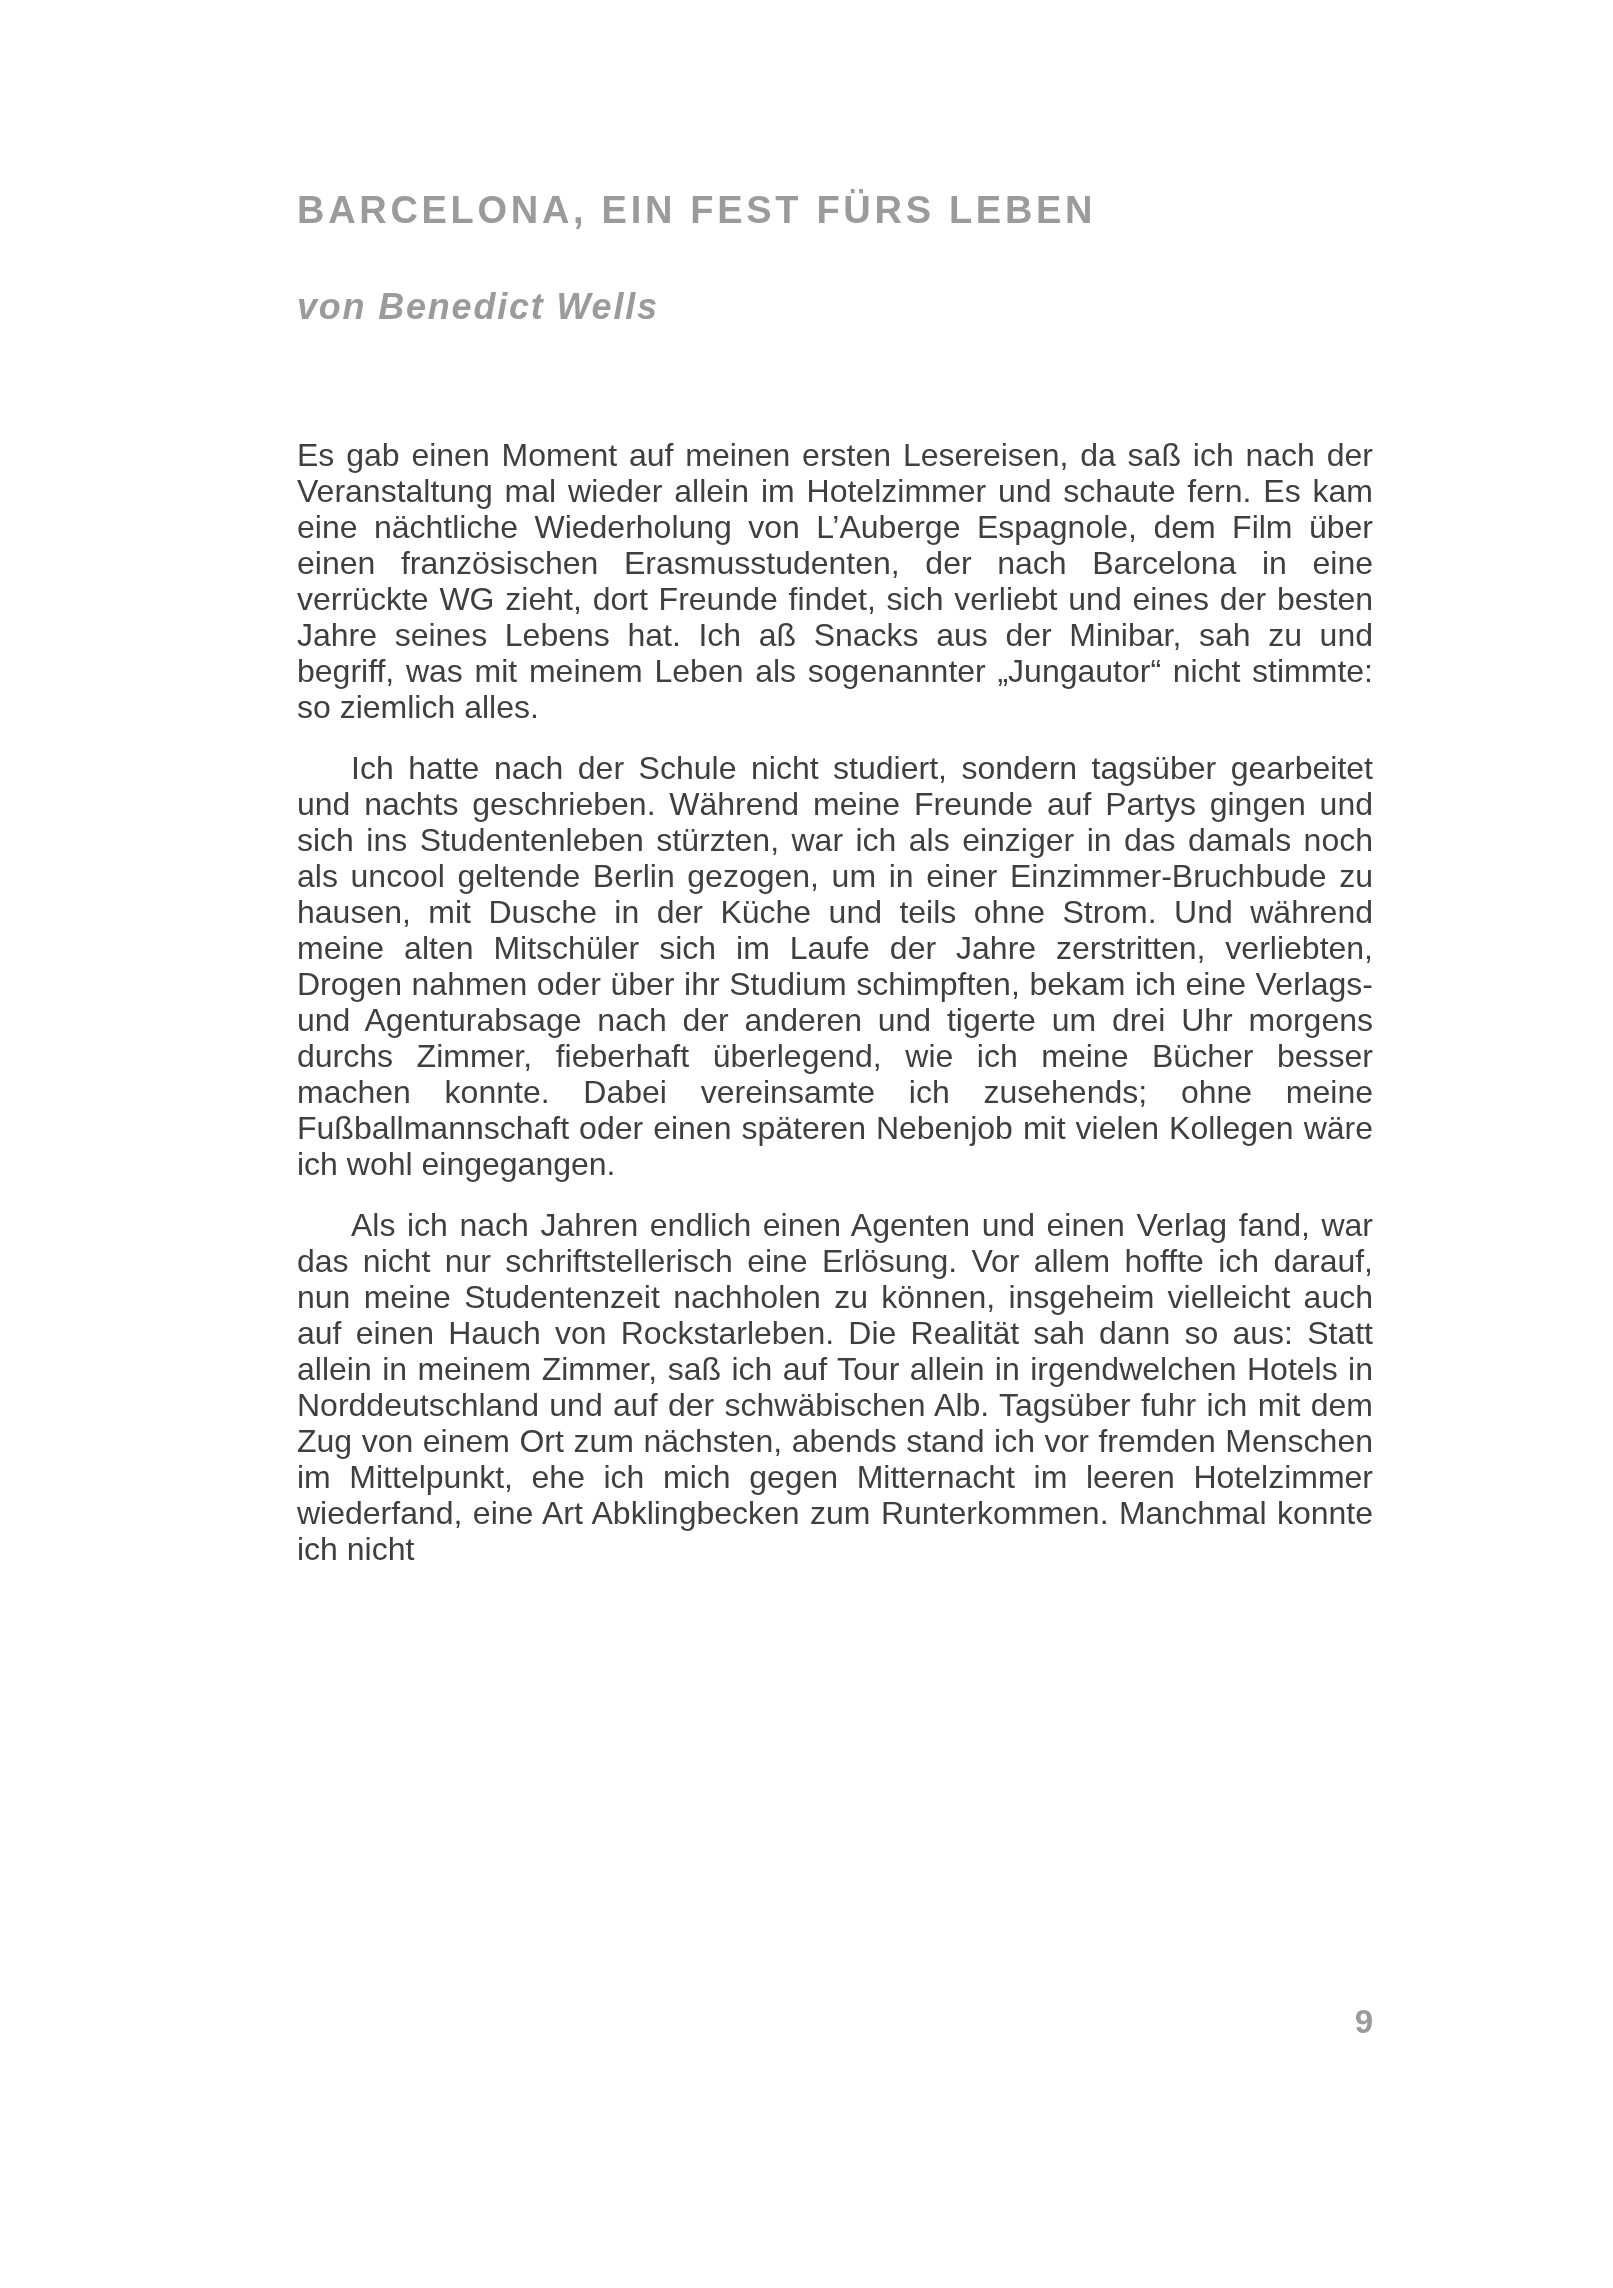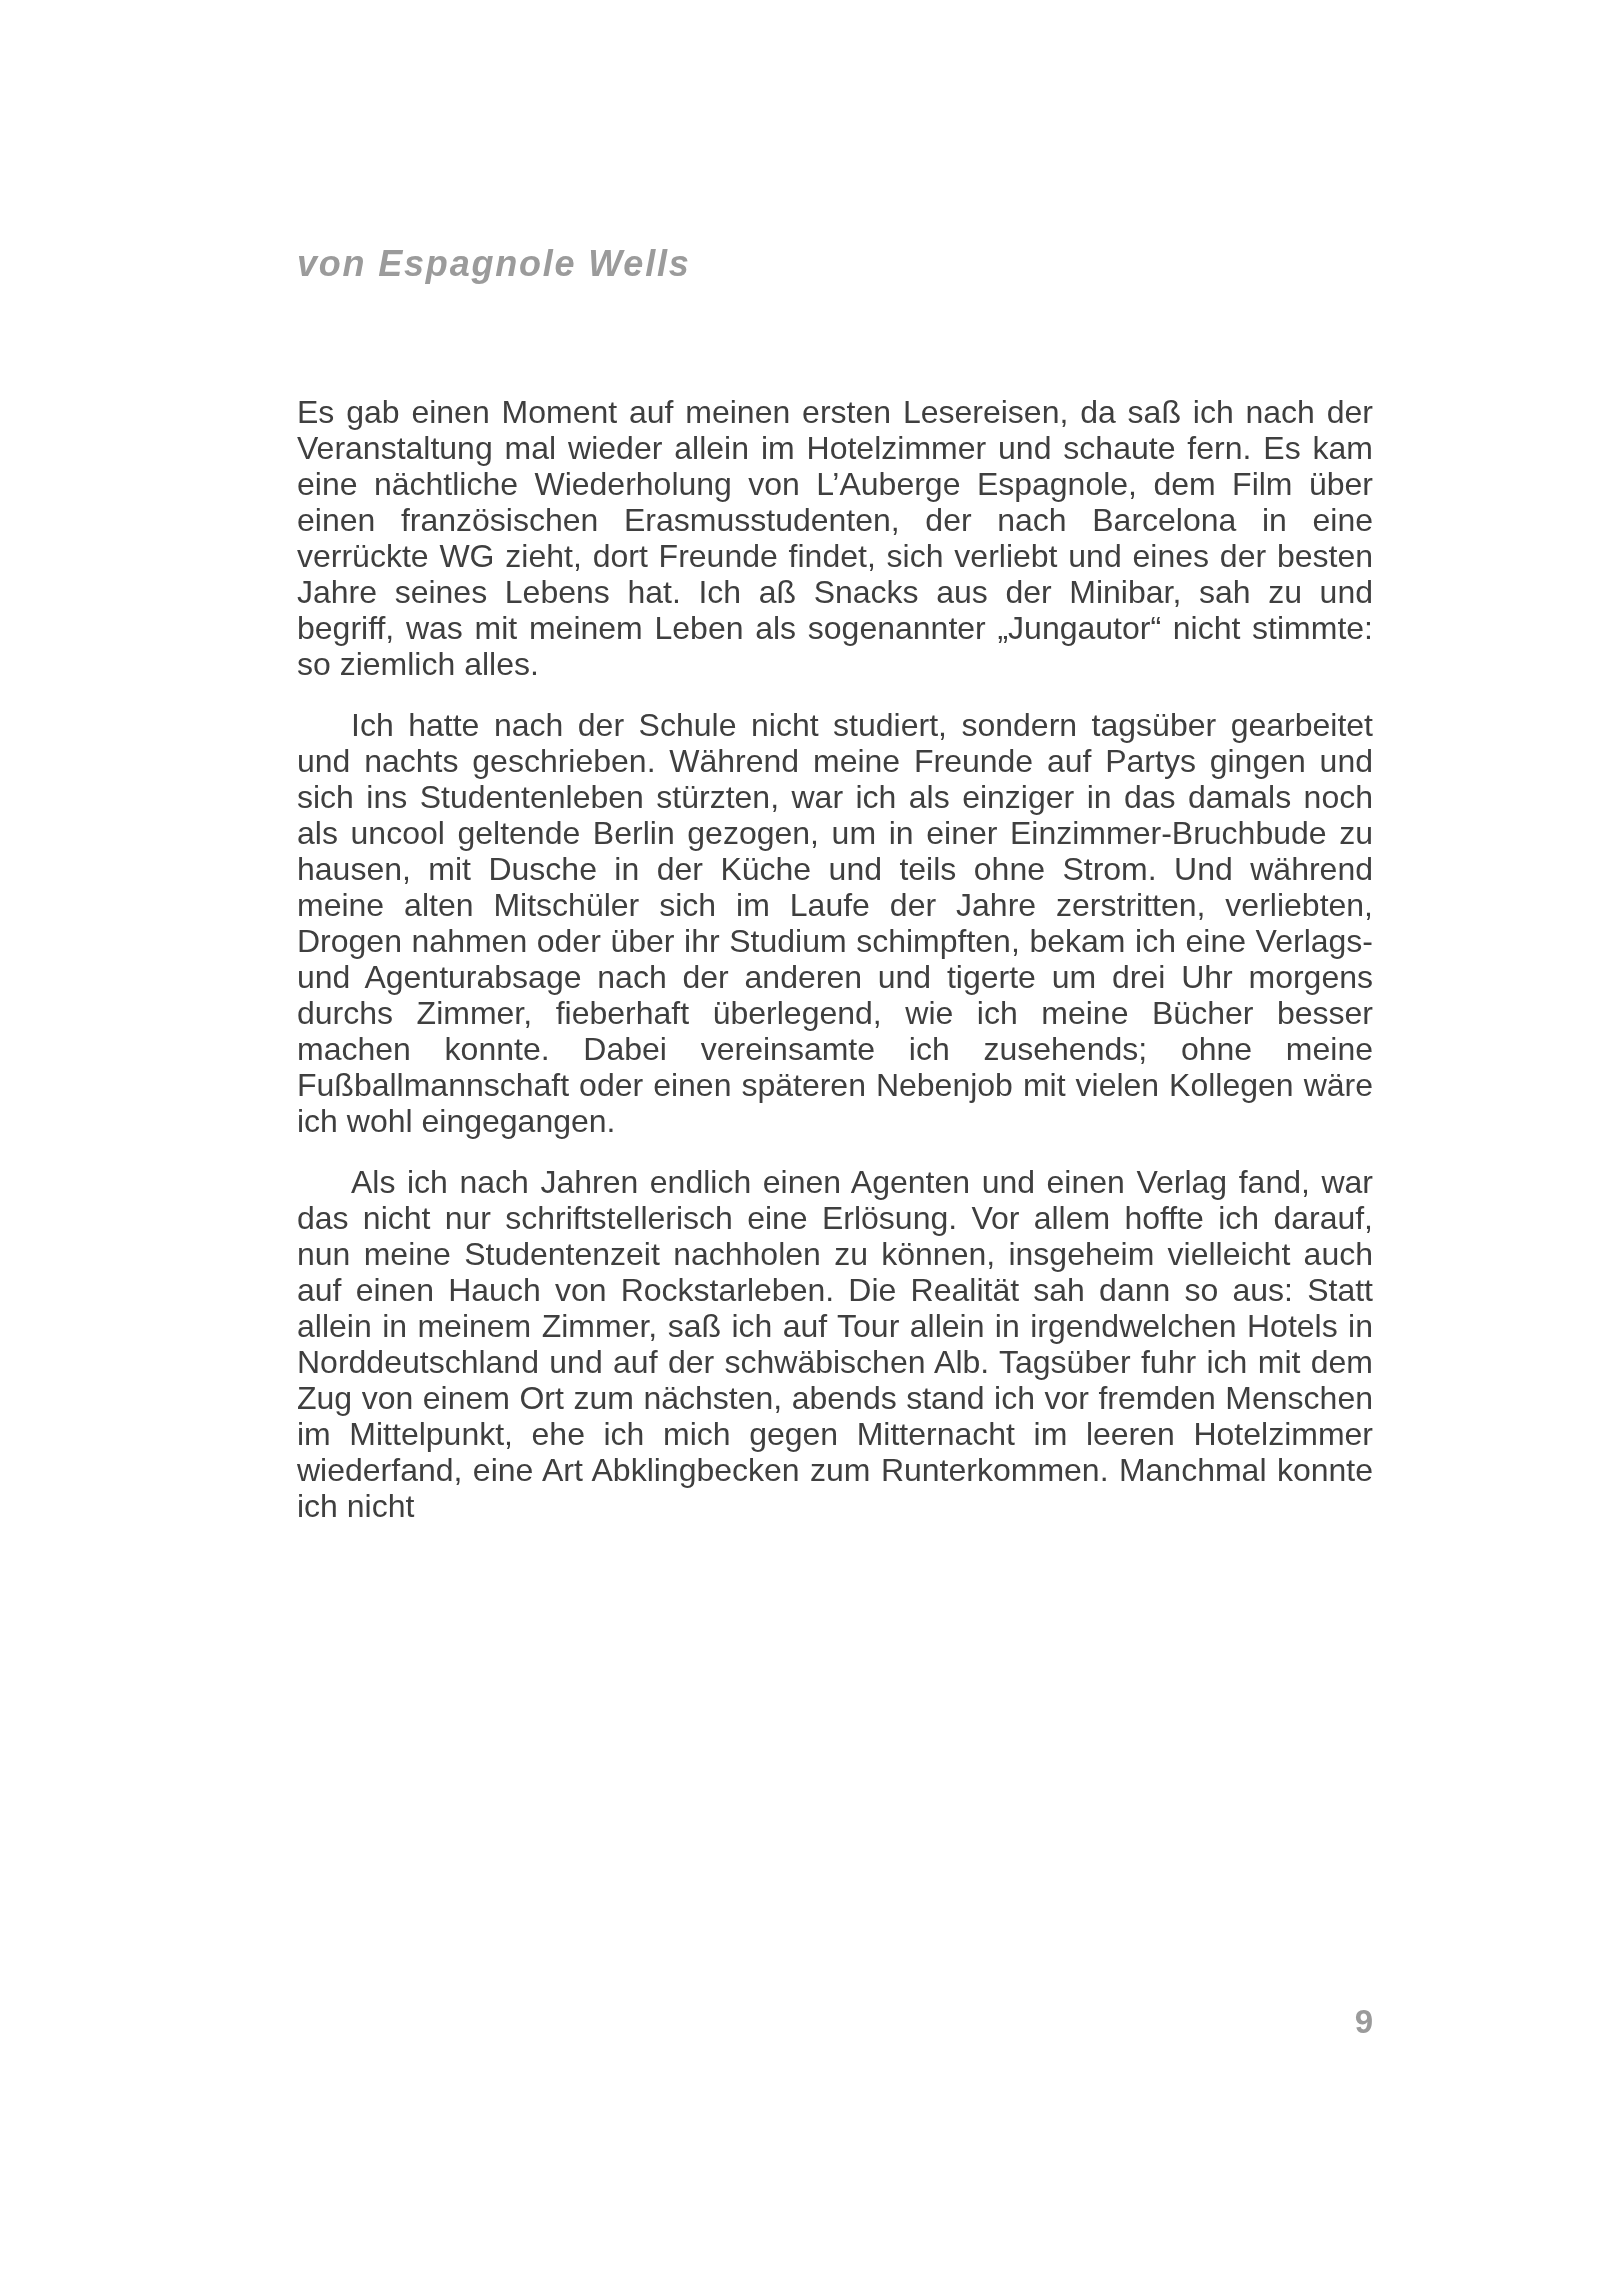--- a/index.html
+++ b/index.html
@@ -67,22 +67,23 @@
     font-weight: bold;
     color: #9b9b9b;
   }
 </style>
 </head>
 <body>
 
 <div class="page">
   <div class="content">
 
+    <h1 class="doc-title">BARCELONA, EIN FEST FÜRS LEBEN</h1>
 
-    <h2 class="doc-author">von Espagnole Wells</h2>
+    <h2 class="doc-author">von Benedict Wells</h2>
 
     <div class="body-text">
       <p>Es gab einen Moment auf meinen ersten Lesereisen, da saß ich nach der Veranstaltung mal wieder allein im Hotelzimmer und schaute fern. Es kam eine nächtliche Wiederholung von L’Auberge Espagnole, dem Film über einen französischen Erasmusstudenten, der nach Barcelona in eine verrückte WG zieht, dort Freunde findet, sich verliebt und eines der besten Jahre seines Lebens hat. Ich aß Snacks aus der Minibar, sah zu und begriff, was mit meinem Leben als sogenannter „Jungautor“ nicht stimmte: so ziemlich alles.</p>
 
       <p class="indent">Ich hatte nach der Schule nicht studiert, sondern tagsüber gearbeitet und nachts geschrieben. Während meine Freunde auf Partys gingen und sich ins Studentenleben stürzten, war ich als einziger in das damals noch als uncool geltende Berlin gezogen, um in einer Einzimmer-Bruchbude zu hausen, mit Dusche in der Küche und teils ohne Strom. Und während meine alten Mitschüler sich im Laufe der Jahre zerstritten, verliebten, Drogen nahmen oder über ihr Studium schimpften, bekam ich eine Verlags- und Agenturabsage nach der anderen und tigerte um drei Uhr morgens durchs Zimmer, fieberhaft überlegend, wie ich meine Bücher besser machen konnte. Dabei vereinsamte ich zusehends; ohne meine Fußballmannschaft oder einen späteren Nebenjob mit vielen Kollegen wäre ich wohl eingegangen.</p>
 
       <p class="indent">Als ich nach Jahren endlich einen Agenten und einen Verlag fand, war das nicht nur schriftstellerisch eine Erlösung. Vor allem hoffte ich darauf, nun meine Studentenzeit nachholen zu können, insgeheim vielleicht auch auf einen Hauch von Rockstarleben. Die Realität sah dann so aus: Statt allein in meinem Zimmer, saß ich auf Tour allein in irgendwelchen Hotels in Norddeutschland und auf der schwäbischen Alb. Tagsüber fuhr ich mit dem Zug von einem Ort zum nächsten, abends stand ich vor fremden Menschen im Mittelpunkt, ehe ich mich gegen Mitternacht im leeren Hotelzimmer wiederfand, eine Art Abklingbecken zum Runterkommen. Manchmal konnte ich nicht</p>
     </div>
   </div>
 

